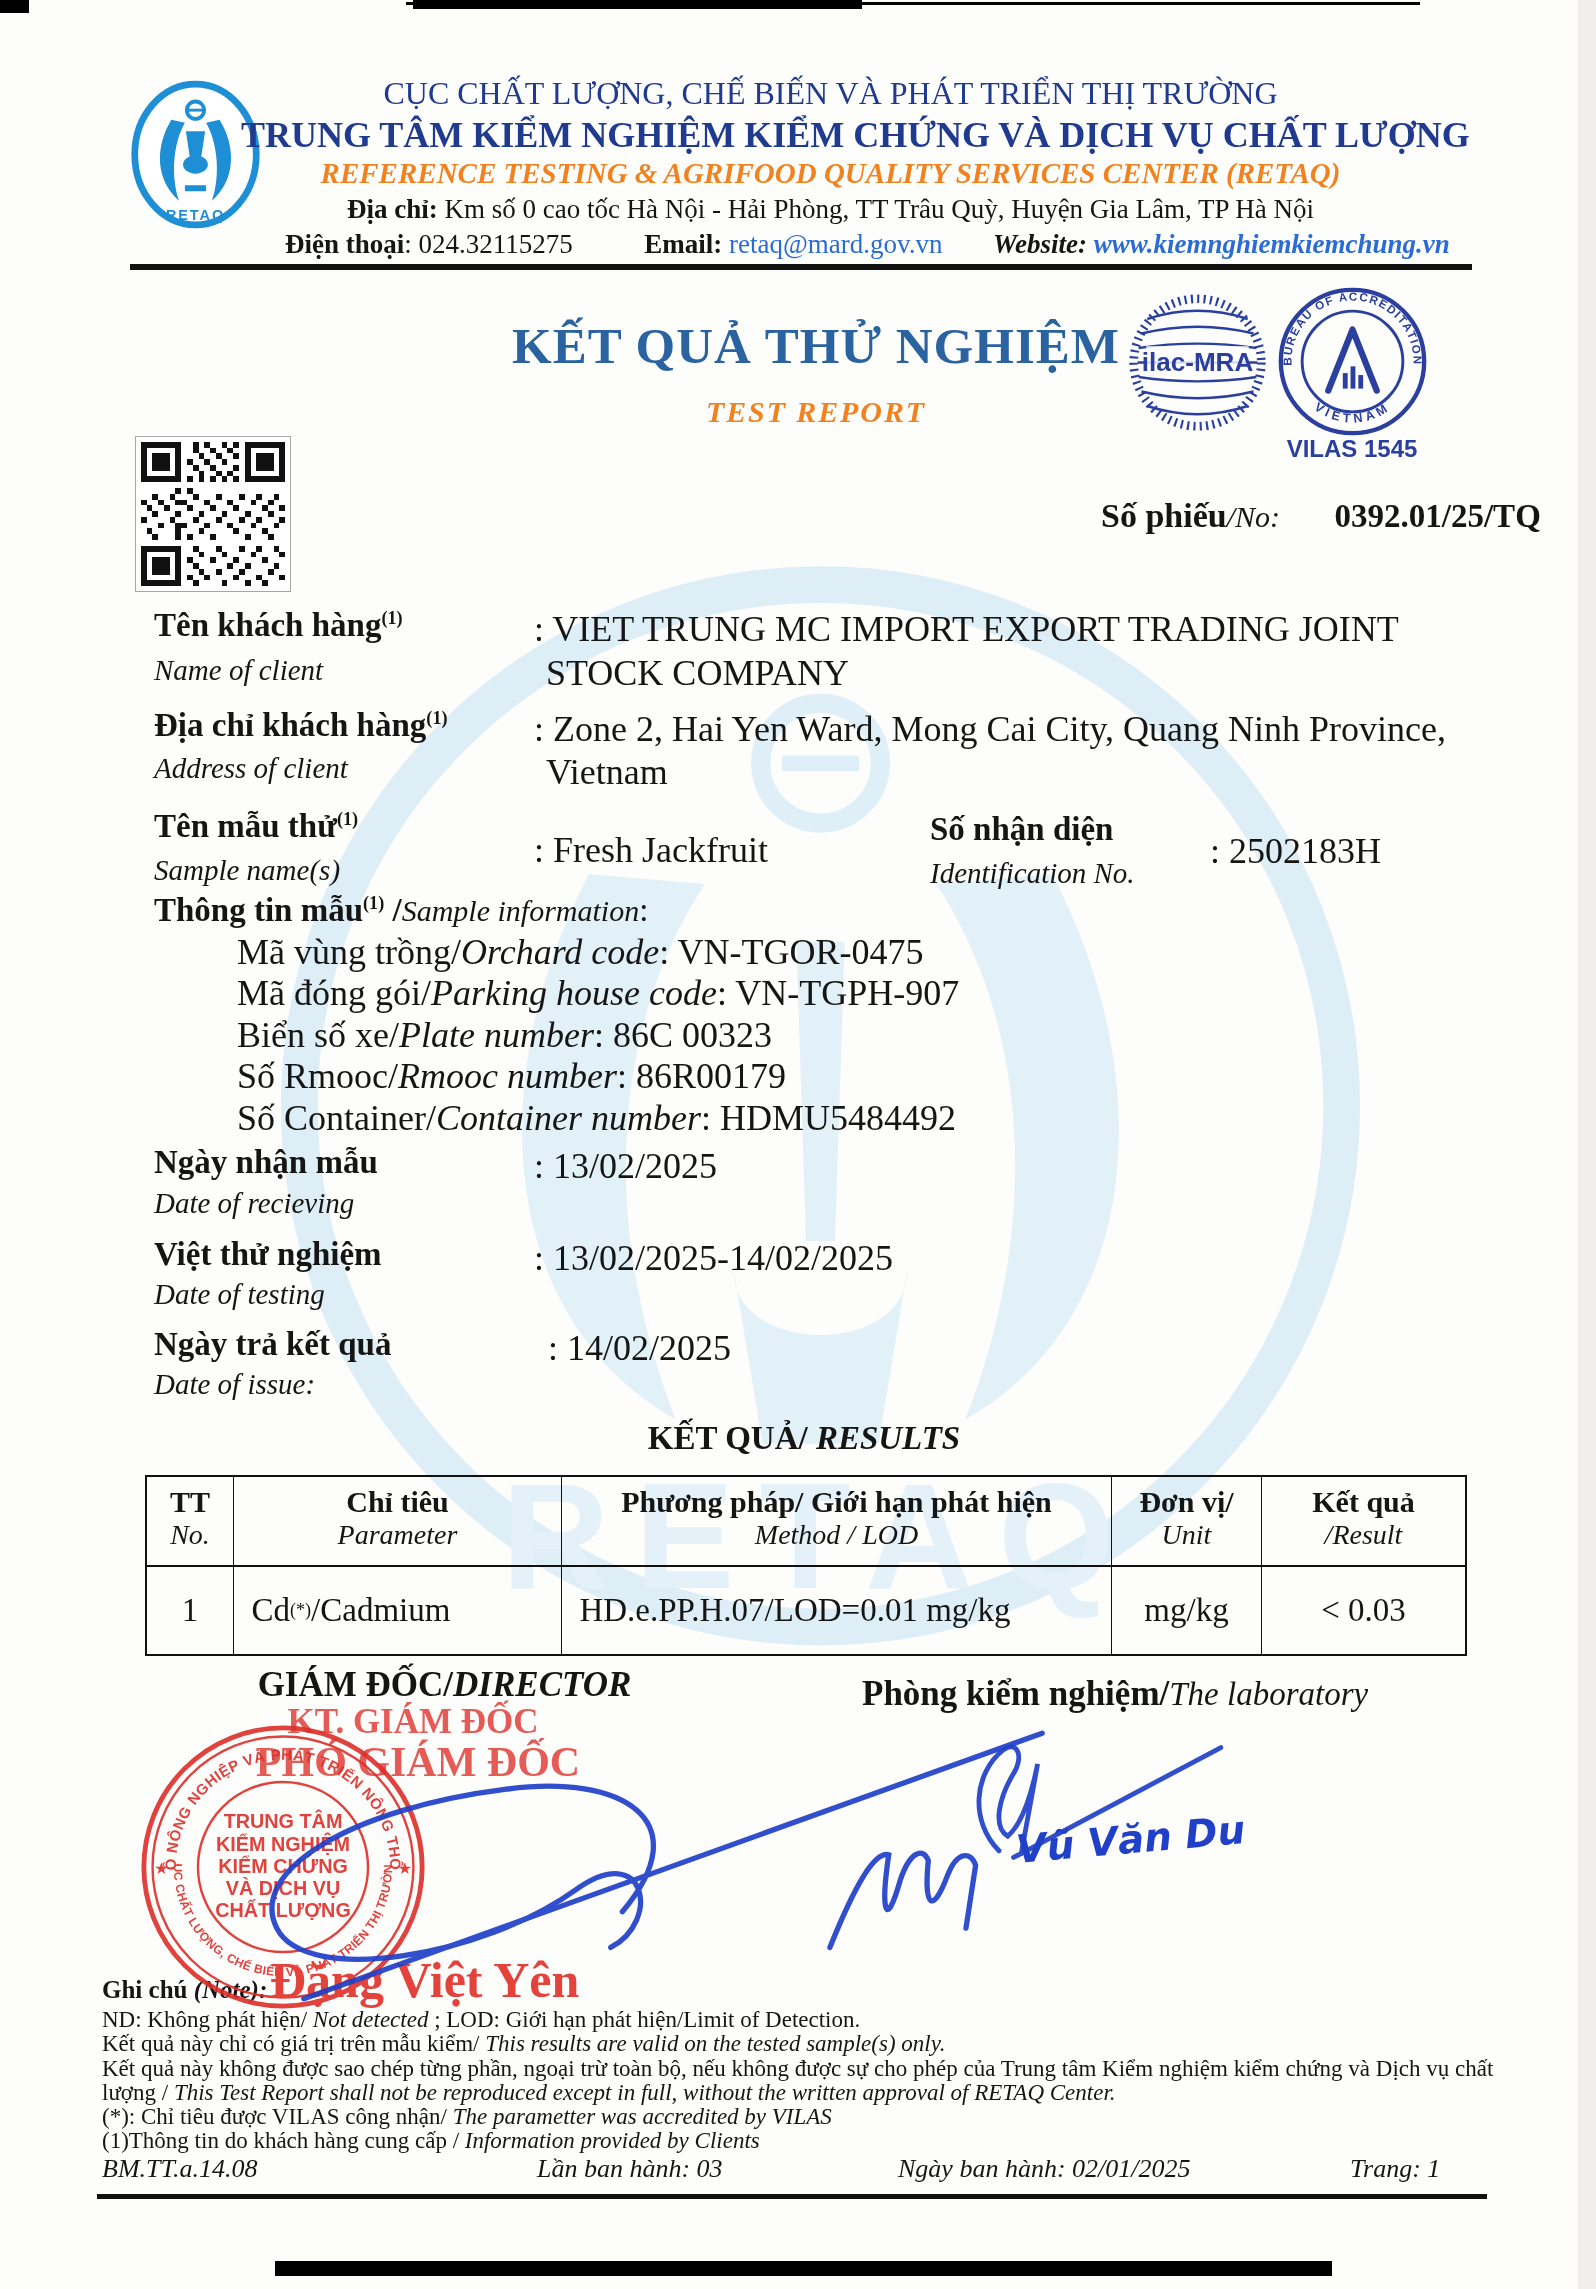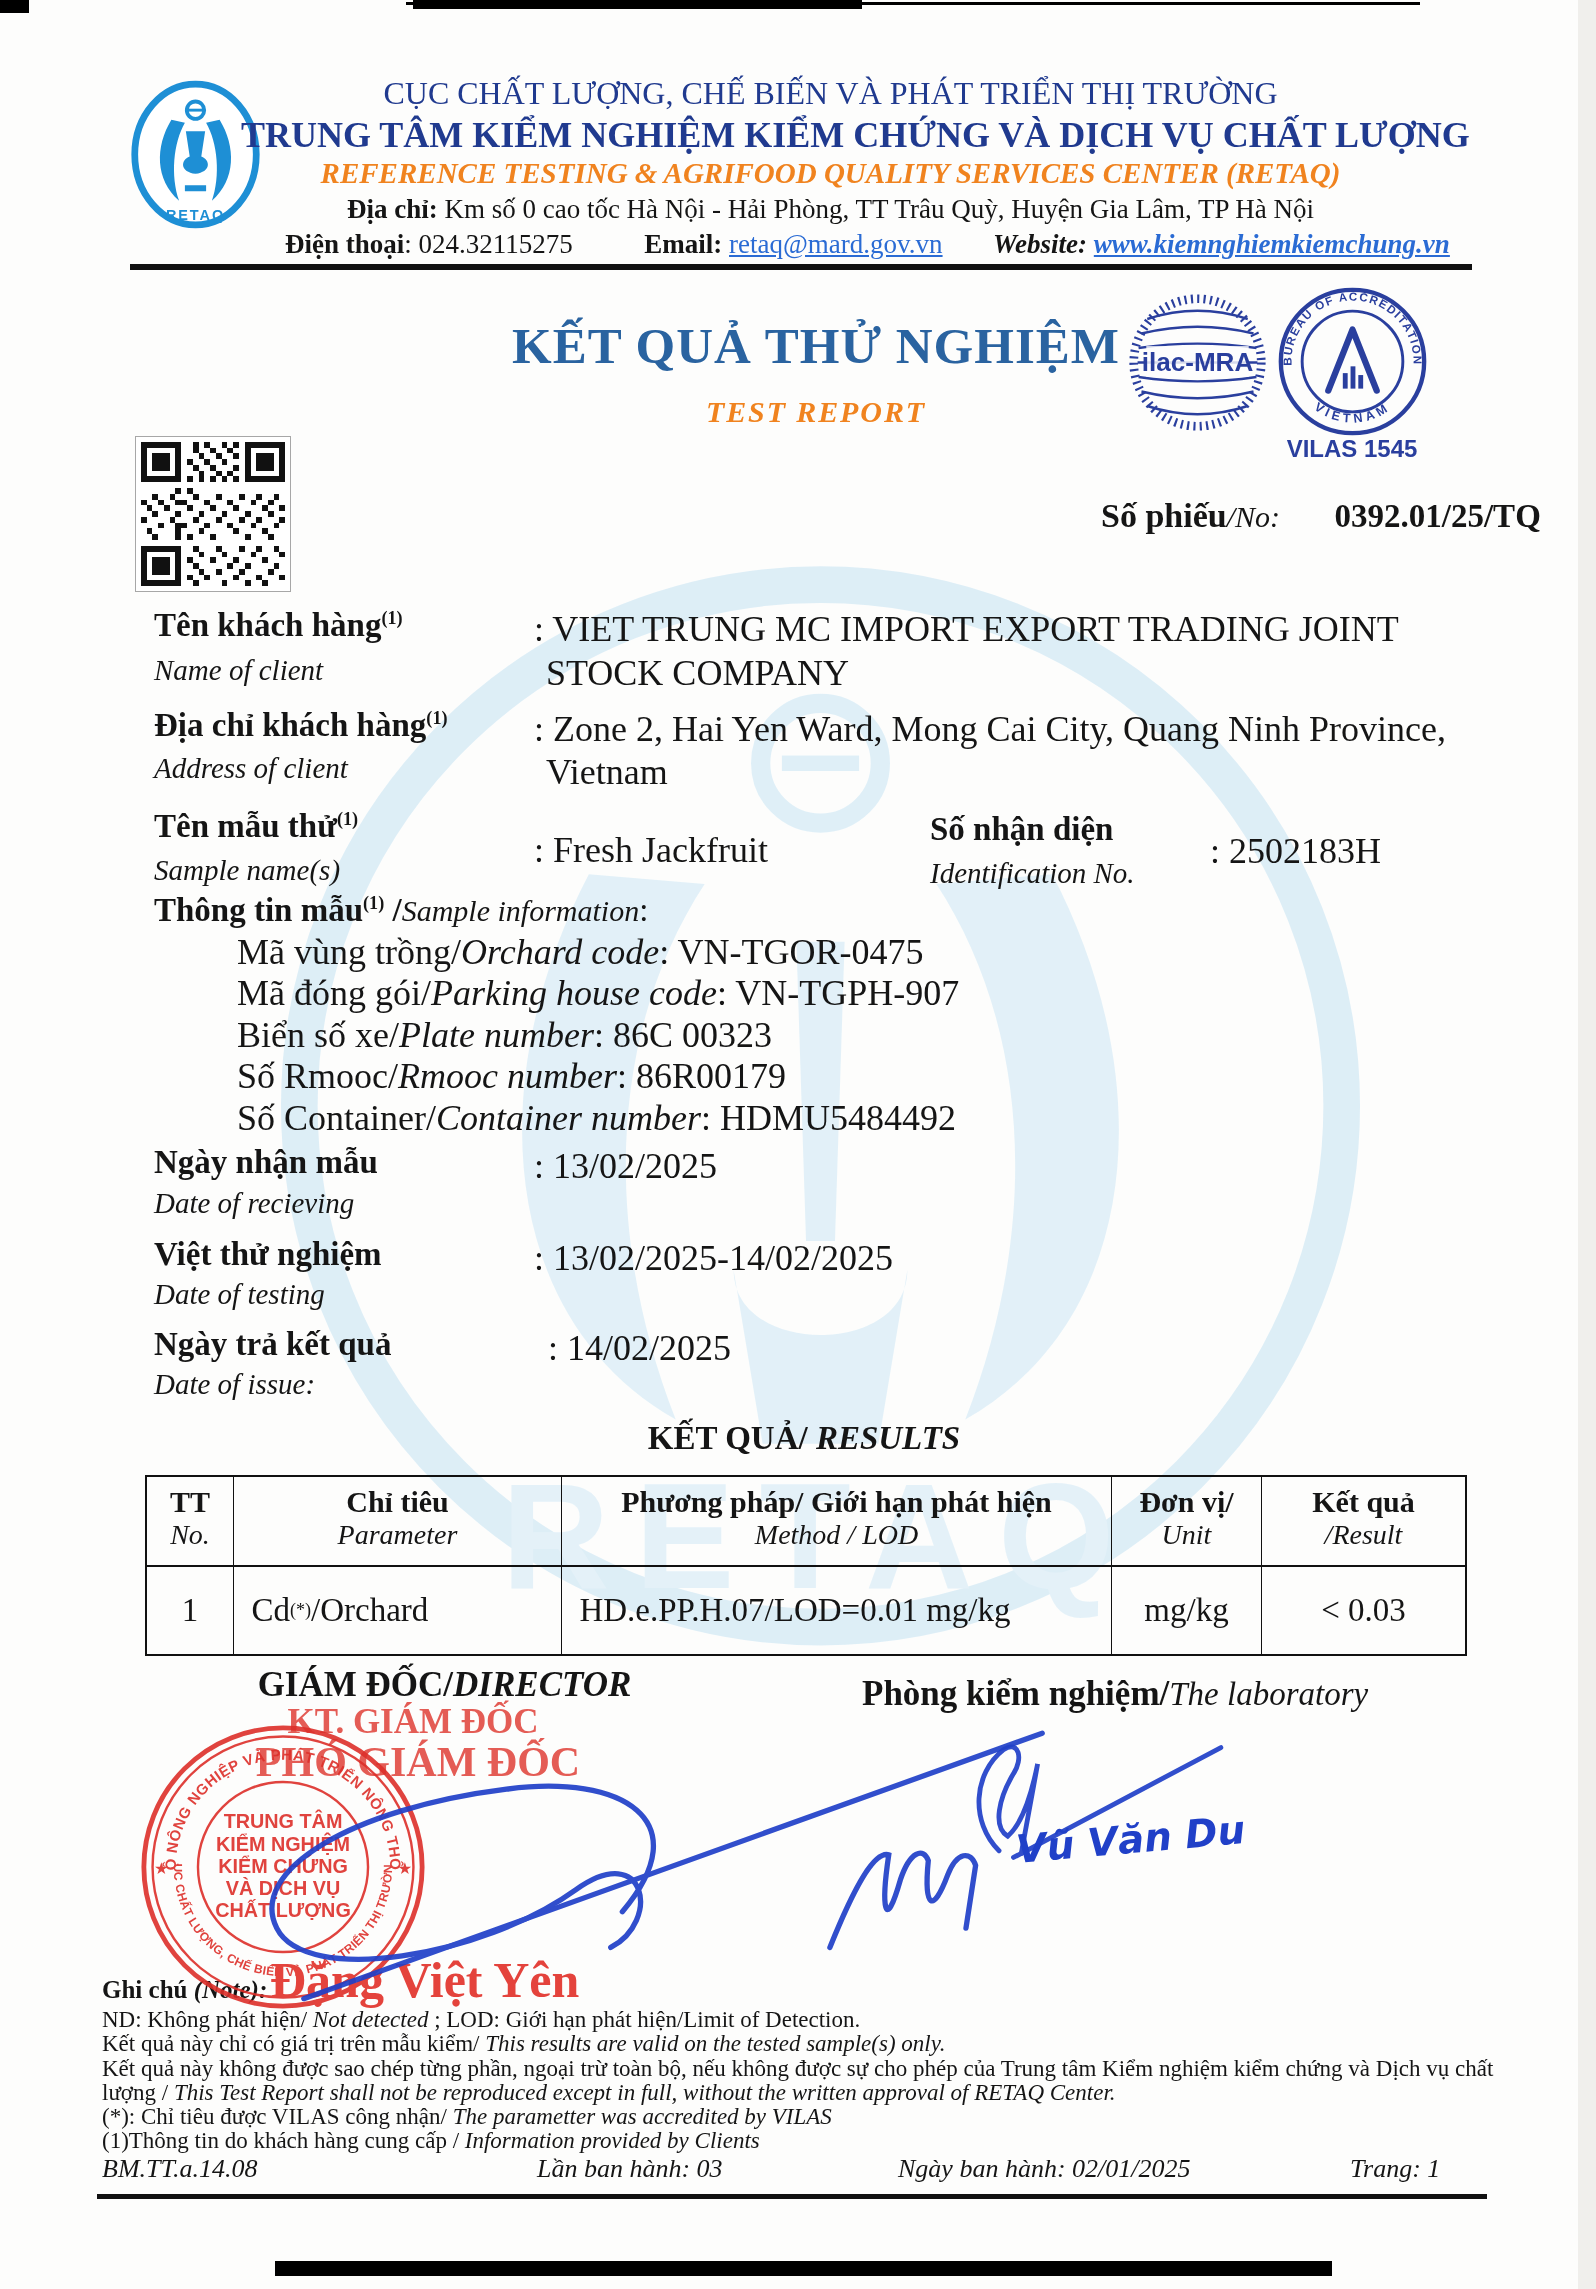--- a/index.html
+++ b/index.html
@@ -1,20 +1,20 @@
 <!DOCTYPE html>
 <html><head>
 <meta charset="utf-8">
 <style>
   html,body{margin:0;padding:0;background:#e8e8e8;}
   .page{position:relative;width:1597px;height:2289px;background:#fdfdfc;overflow:hidden;
         font-family:"Liberation Serif","DejaVu Serif",serif;color:#151515;}
   .abs{position:absolute;line-height:1.06;white-space:nowrap;}
   .b{font-weight:bold}.i{font-style:italic}
-  .navy{color:#203a8f}.steel{color:#2a63a0}.orange{color:#f0831f}.link{color:#2a6bd4;text-decoration:underline;}
+  .navy{color:#203a8f}.steel{color:#2a63a0}.orange{color:#f0831f}.link{color:#2a6bd4;}
   .ctr{text-align:center}
   .lbl{font-size:33px;font-weight:bold}
   .lblen{font-size:29px;font-style:italic}
   .val{font-size:36px}
   sup{font-size:0.55em}
   
   .rtable{position:absolute;left:145px;top:1475px;width:1318px;border:2.9px solid #111;
           display:grid;grid-template-columns:87px 328px 550px 150px 203px;z-index:1;}
   .hc{border-right:1.9px solid #111;border-bottom:2.9px solid #111;height:82px;text-align:center;padding-top:5.8px;}
   .hc:nth-child(5){border-right:none}
@@ -231,21 +231,21 @@
     <div class="hc">
         <div class="hvi">Kết quả</div>
         <div class="hen">/Result</div>
       </div>
     <div class="dc">
         <span>1</span>
       </div>
     <div class="dc left">
         <span>Cd</span>
         <sup>(*)</sup>
-        <span>/Orchard</span>
+        <span>/Cadmium</span>
       </div>
     <div class="dc left">
         <span>HD.e.PP.H.07/LOD=0.01 mg/kg</span>
       </div>
     <div class="dc">
         <span>mg/kg</span>
       </div>
     <div class="dc">
         <span>&lt; 0.03</span>
       </div>

